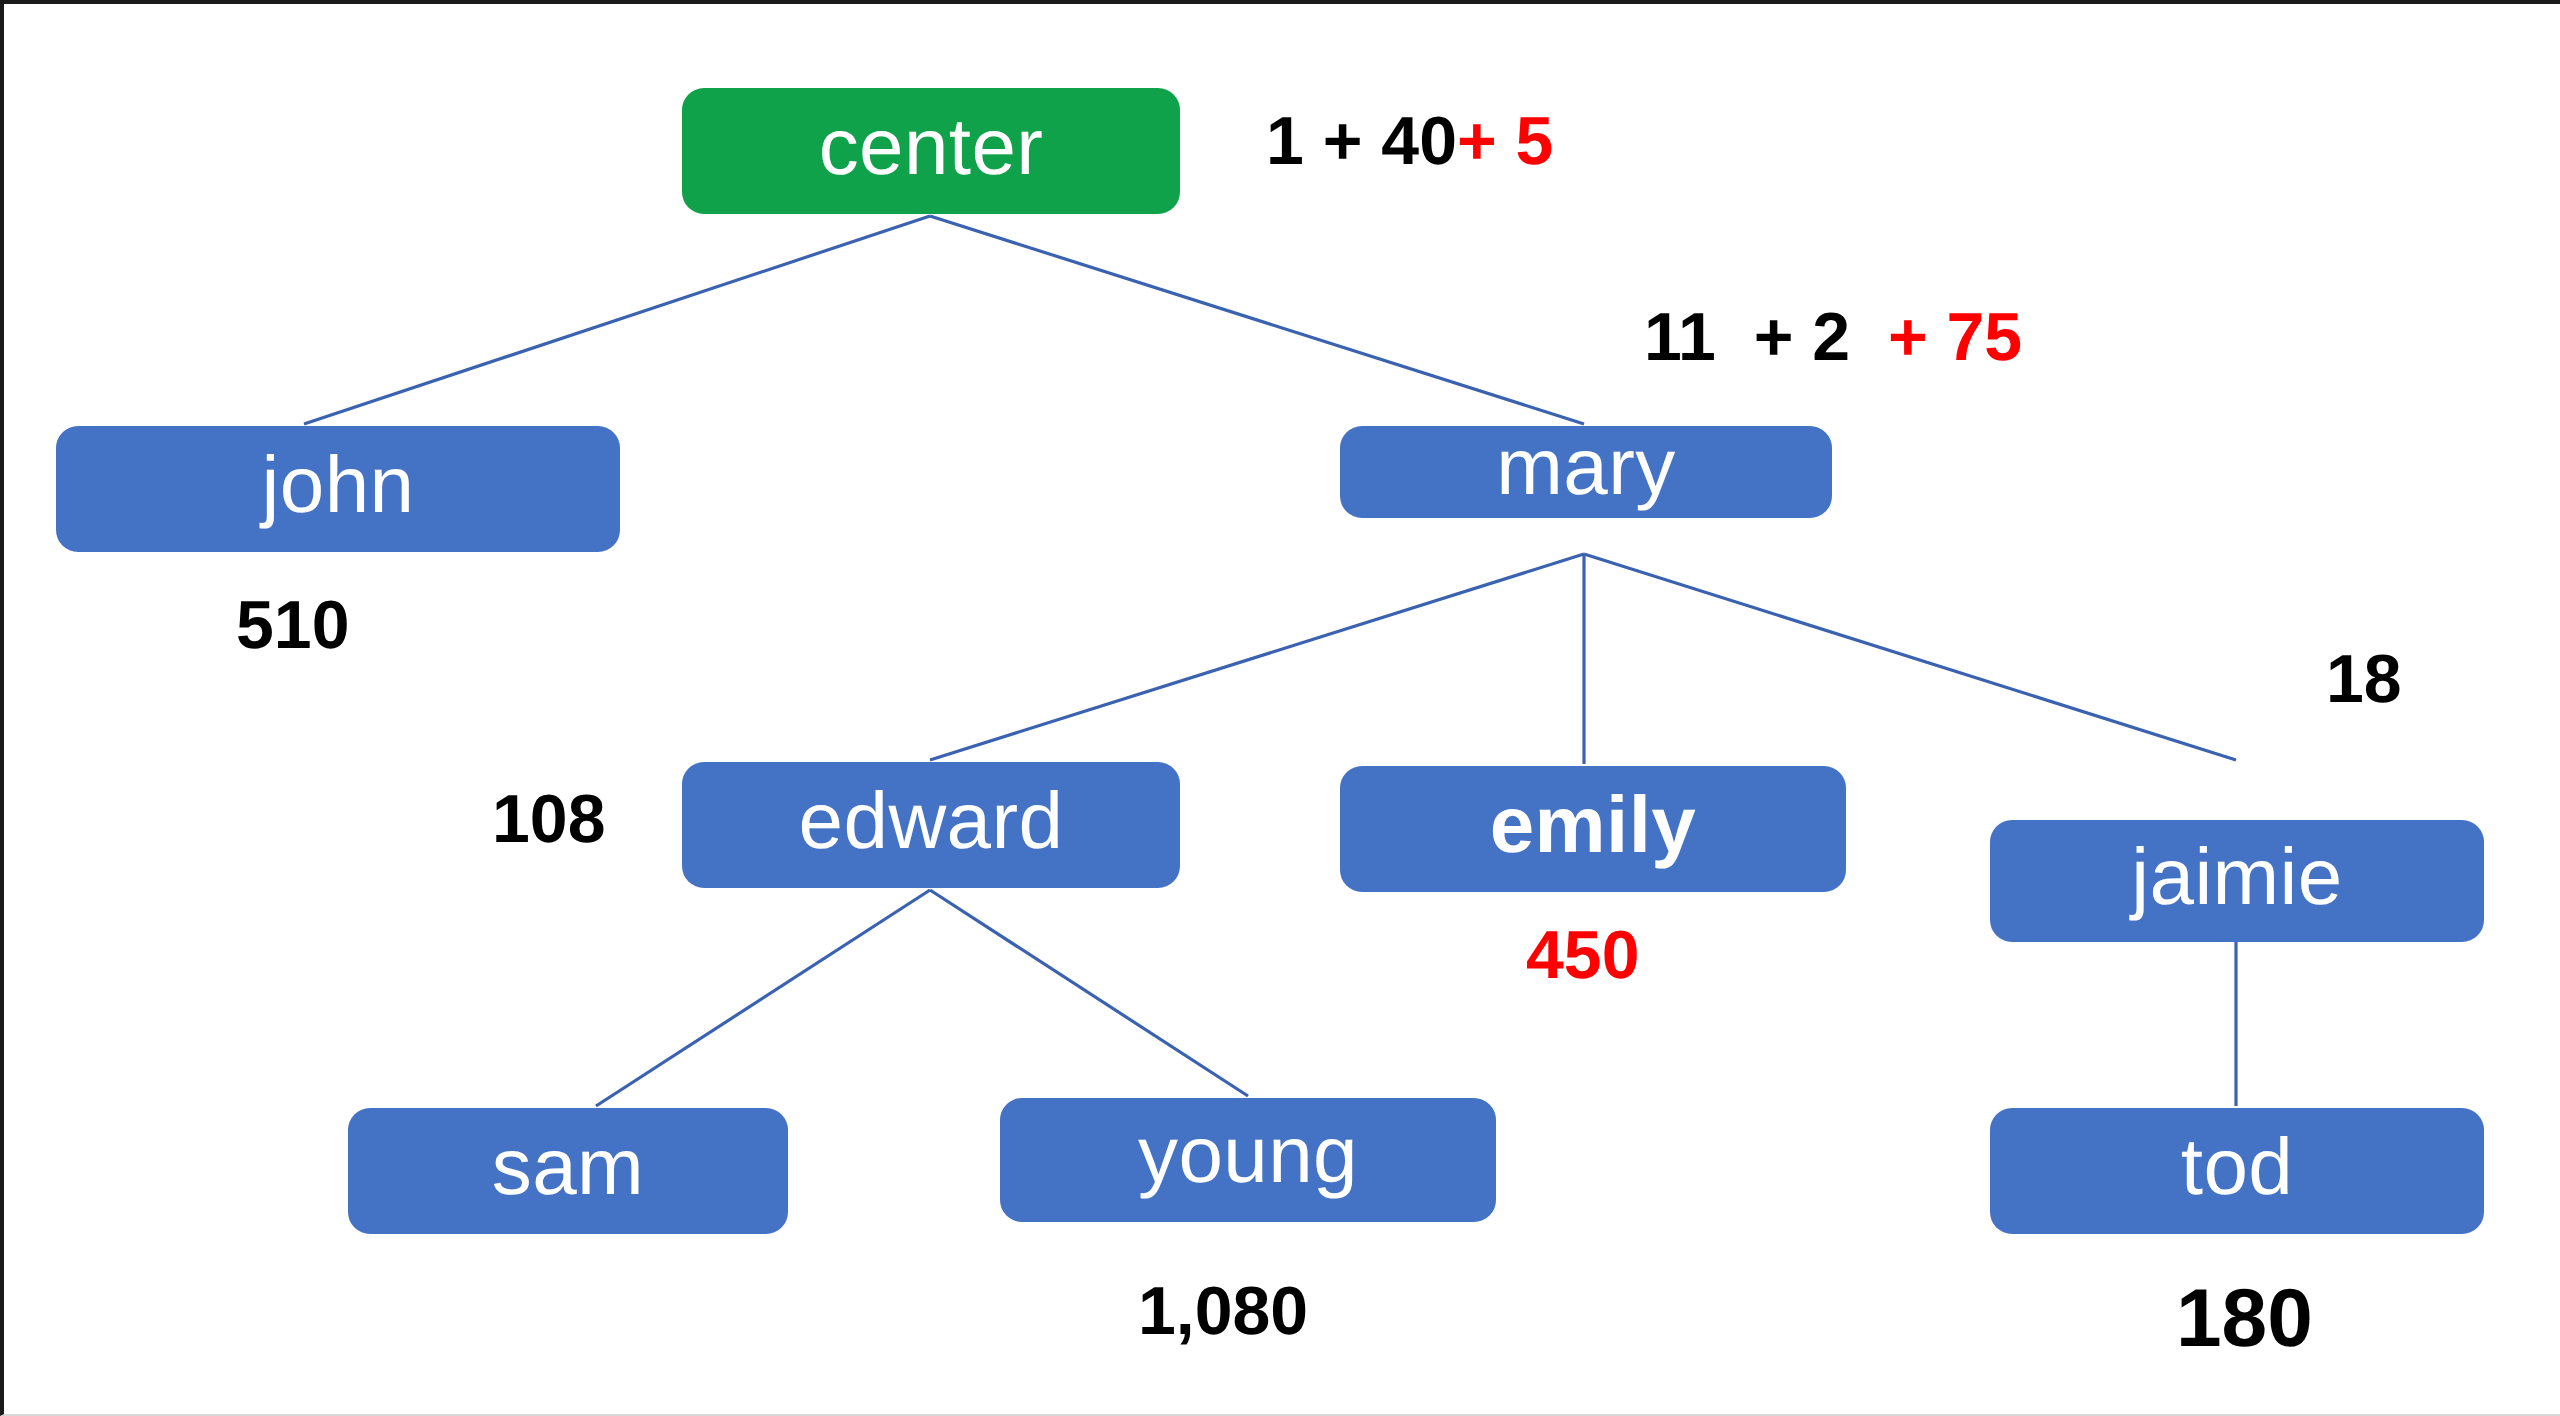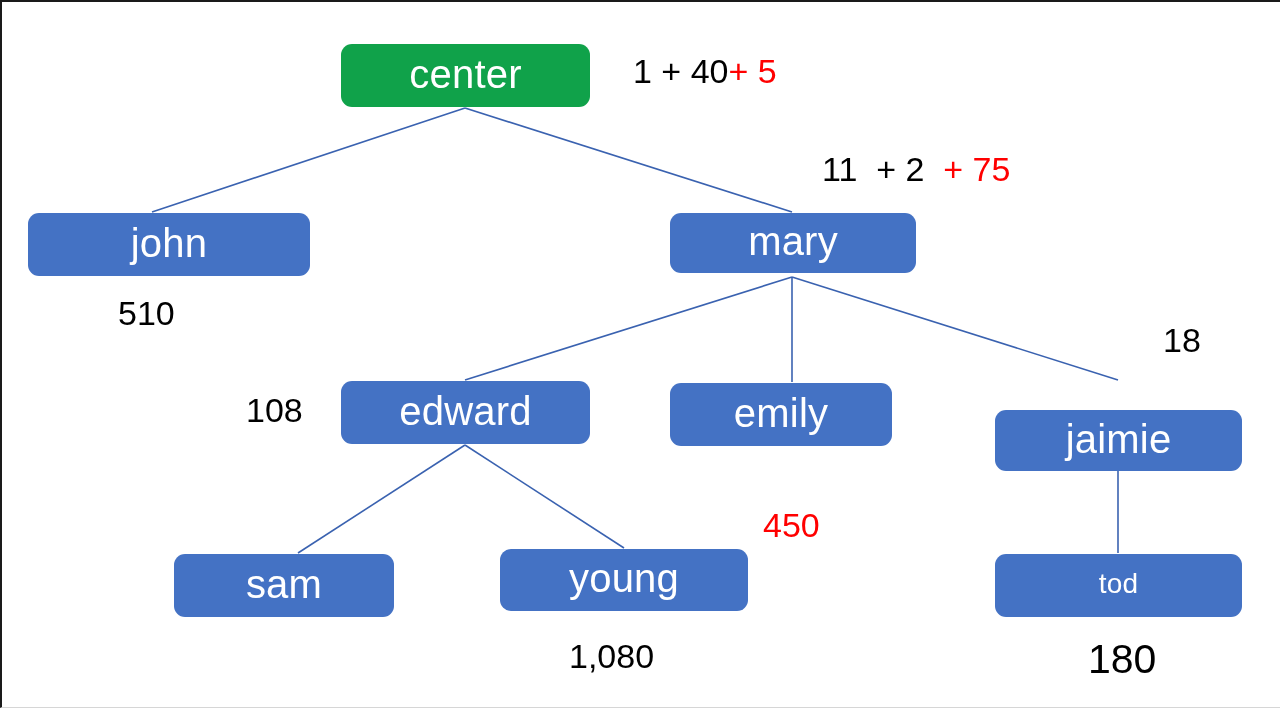--- a/index.html
+++ b/index.html
@@ -46,21 +46,21 @@
   .node.green { background: #10A24A; }
   .node-label {
     display: block;
     padding-bottom: 4px;
   }
   .annot {
     position: absolute;
     white-space: pre;
     line-height: 1;
     color: #000000;
-    font-weight: 400;
+    font-weight: 700;
     text-align: right;
   }
   .annot .blk { color: #000000; }
   .annot .rd  { color: #FF0000; }
 </style>
 </head>
 <body>
 
 <div id="canvas">
 
@@ -75,47 +75,47 @@
       <line x1="1116" y1="443" x2="1116" y2="551" stroke="#3A62B0" stroke-width="1.6" shape-rendering="geometricPrecision"></line>
     </svg>
 
   <div id="node-layer">
       <div class="node green" style="left: 339px; top: 42px; width: 249px; height: 63px; font-size: 40px;">
         <span class="node-label">center</span>
       </div>
       <div class="node blue" style="left: 26px; top: 211px; width: 282px; height: 63px; font-size: 40px;">
         <span class="node-label">john</span>
       </div>
-      <div class="node blue" style="left: 668px; top: 211px; width: 246px; height: 60px; font-size: 40px;">
+      <div class="node blue" style="left: 668px; top: 211px; width: 246px; height: 46px; font-size: 40px;">
         <span class="node-label">mary</span>
       </div>
       <div class="node blue" style="left: 339px; top: 379px; width: 249px; height: 63px; font-size: 40px;">
         <span class="node-label">edward</span>
       </div>
-      <div class="node blue" style="left: 668px; top: 381px; width: 222px; height: 63px; font-size: 40px;">
+      <div class="node blue" style="left: 668px; top: 381px; width: 253px; height: 63px; font-size: 40px; font-weight: bold;">
         <span class="node-label">emily</span>
       </div>
       <div class="node blue" style="left: 993px; top: 379px; width: 247px; height: 61px; font-size: 40px; margin-top: 29px;">
         <span class="node-label">jaimie</span>
       </div>
       <div class="node blue" style="left: 172px; top: 552px; width: 220px; height: 63px; font-size: 40px;">
         <span class="node-label">sam</span>
       </div>
       <div class="node blue" style="left: 498px; top: 547px; width: 248px; height: 62px; font-size: 40px;">
         <span class="node-label">young</span>
       </div>
-      <div class="node blue" style="left: 993px; top: 552px; width: 247px; height: 63px; font-size: 28px;">
+      <div class="node blue" style="left: 993px; top: 552px; width: 247px; height: 63px; font-size: 40px;">
         <span class="node-label">tod</span>
       </div>
     </div>
 
   <div id="annotation-layer">
       <div class="annot" style="left: 631px; top: 52px; font-size: 34px;"><span class="blk">1 + 40</span><span class="rd">+ 5</span></div>
       <div class="annot" style="left: 820px; top: 150px; font-size: 34px;"><span class="blk">11  + 2  </span><span class="rd">+ 75</span></div>
       <div class="annot" style="left: 116px; top: 294px; font-size: 34px;"><span class="blk">510</span></div>
       <div class="annot" style="left: 1161px; top: 321px; font-size: 34px;"><span class="blk">18</span></div>
       <div class="annot" style="left: 244px; top: 391px; font-size: 34px;"><span class="blk">108</span></div>
-      <div class="annot" style="left: 761px; top: 459px; font-size: 34px; margin-top: 47px;"><span class="rd">450</span></div>
+      <div class="annot" style="left: 761px; top: 459px; font-size: 34px;"><span class="rd">450</span></div>
       <div class="annot" style="left: 567px; top: 637px; font-size: 34px;"><span class="blk">1,080</span></div>
       <div class="annot" style="left: 1086px; top: 637px; font-size: 41px;"><span class="blk">180</span></div>
     </div>
 
 </div>
 
 </body></html>

